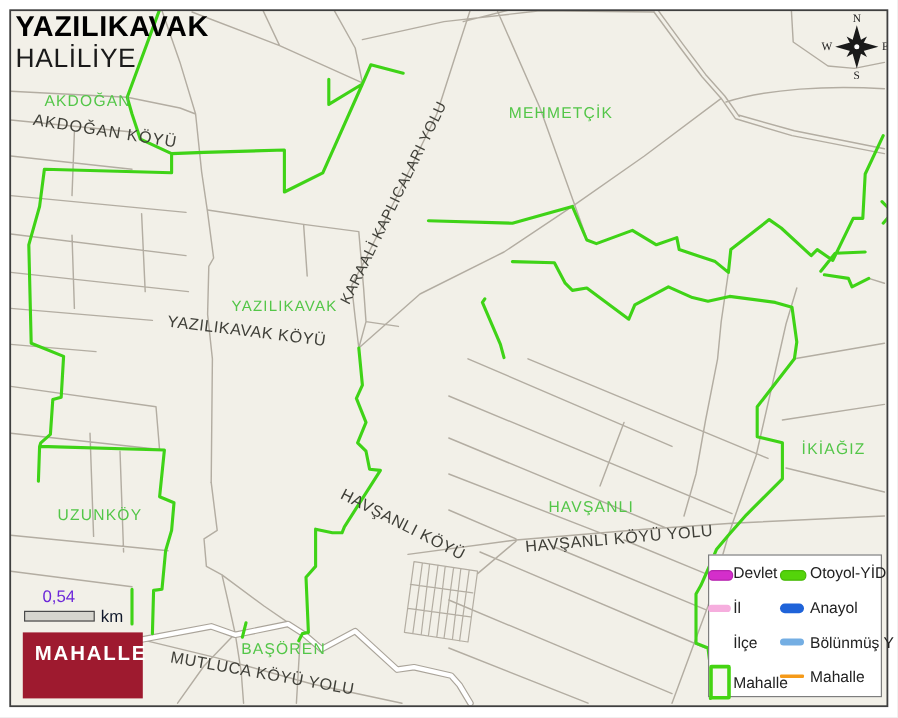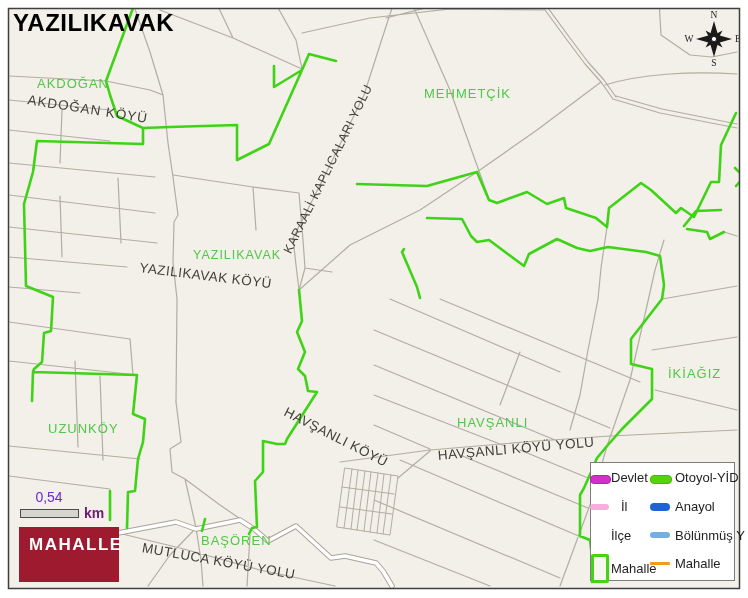--- a/index.html
+++ b/index.html
@@ -9,21 +9,21 @@
   
   .title-block{position:absolute;left:13px;top:10px;z-index:5;pointer-events:none;}
   .title-main{font-size:24px;font-weight:bold;color:#000;letter-spacing:.5px;line-height:26px;}
   .title-sub{font-size:22px;font-weight:400;color:#1a1a1a;letter-spacing:.5px;line-height:26px;}
   
   .scale{position:absolute;left:0;top:0;z-index:5;}
   .scale-value{position:absolute;left:24px;top:489px;width:50px;text-align:center;
                font-size:14px;color:#6d28d9;}
   .scale-bar{position:absolute;left:20px;top:509px;width:57px;height:7px;
              background:#d6d5ce;border:1px solid #4a4a4a;}
-  .scale-unit{position:absolute;left:84px;top:505px;font-size:14px;color:#701a75;font-weight:bold;}
+  .scale-unit{position:absolute;left:84px;top:505px;font-size:14px;color:#0f172a;}
   
   .logo{position:absolute;left:19px;top:527px;width:100px;height:55px;background:#9e1a2f;
         z-index:6;color:#fff;font-weight:bold;font-size:17px;letter-spacing:1.5px;
         padding:7px 0 0 10px;box-sizing:border-box;line-height:21px;}
   
   .legend{position:absolute;left:590px;top:462px;width:145px;height:119px;background:#fff;
           border:1px solid #7d7d7d;z-index:6;font-size:13px;color:#222;box-sizing:border-box;}
   .lg-label{position:absolute;white-space:nowrap;}
   .sw{position:absolute;border-radius:4px;}
   .sw-devlet{left:-1px;top:12px;width:19px;height:7px;background:#d42ecb;border:1px solid #b524ae;}
@@ -140,20 +140,21 @@
           <text x="689" y="42">W</text>
         </g>
       </g>
     </g>
 
     <rect x="8.5" y="8.5" width="731" height="580" fill="none" stroke="#3f3f3f" stroke-width="1.5"></rect>
   </svg>
 
   <div class="title-block">
     <div class="title-main">YAZILIKAVAK</div>
+    <div class="title-sub">HALİLİYE</div>
   </div>
 
   <div class="scale">
     <div class="scale-value">0,54</div>
     <div class="scale-bar"></div>
     <div class="scale-unit">km</div>
   </div>
 
   <div class="logo">
     <div>MAHALLE</div>
@@ -162,21 +163,21 @@
   <div class="legend">
     <span class="sw sw-devlet"></span>
     <span class="sw sw-il"></span>
     <span class="sw sw-mahalle"></span>
     <span class="sw sw-otoyolyid"></span>
     <span class="sw sw-otoyol"></span>
     <span class="sw sw-bolunmus"></span>
     <span class="sw sw-anayol"></span>
 
     <span class="lg-label lbl-c1" style="top:7px;">Devlet</span>
-    <span class="lg-label lbl-c1" style="top:36px;margin-left:10px;">İl</span>
+    <span class="lg-label lbl-c1" style="top:36px;">İl</span>
     <span class="lg-label lbl-c1" style="top:65px;">İlçe</span>
     <span class="lg-label lbl-c1" style="top:98px;">Mahalle</span>
 
     <span class="lg-label lbl-c2" style="top:7px;">Otoyol-YİD</span>
     <span class="lg-label lbl-c2" style="top:36px;">Anayol</span>
     <span class="lg-label lbl-c2" style="top:65px;">Bölünmüş Y</span>
     <span class="lg-label lbl-c2" style="top:93px;">Mahalle</span>
   </div>
 
 </div>

